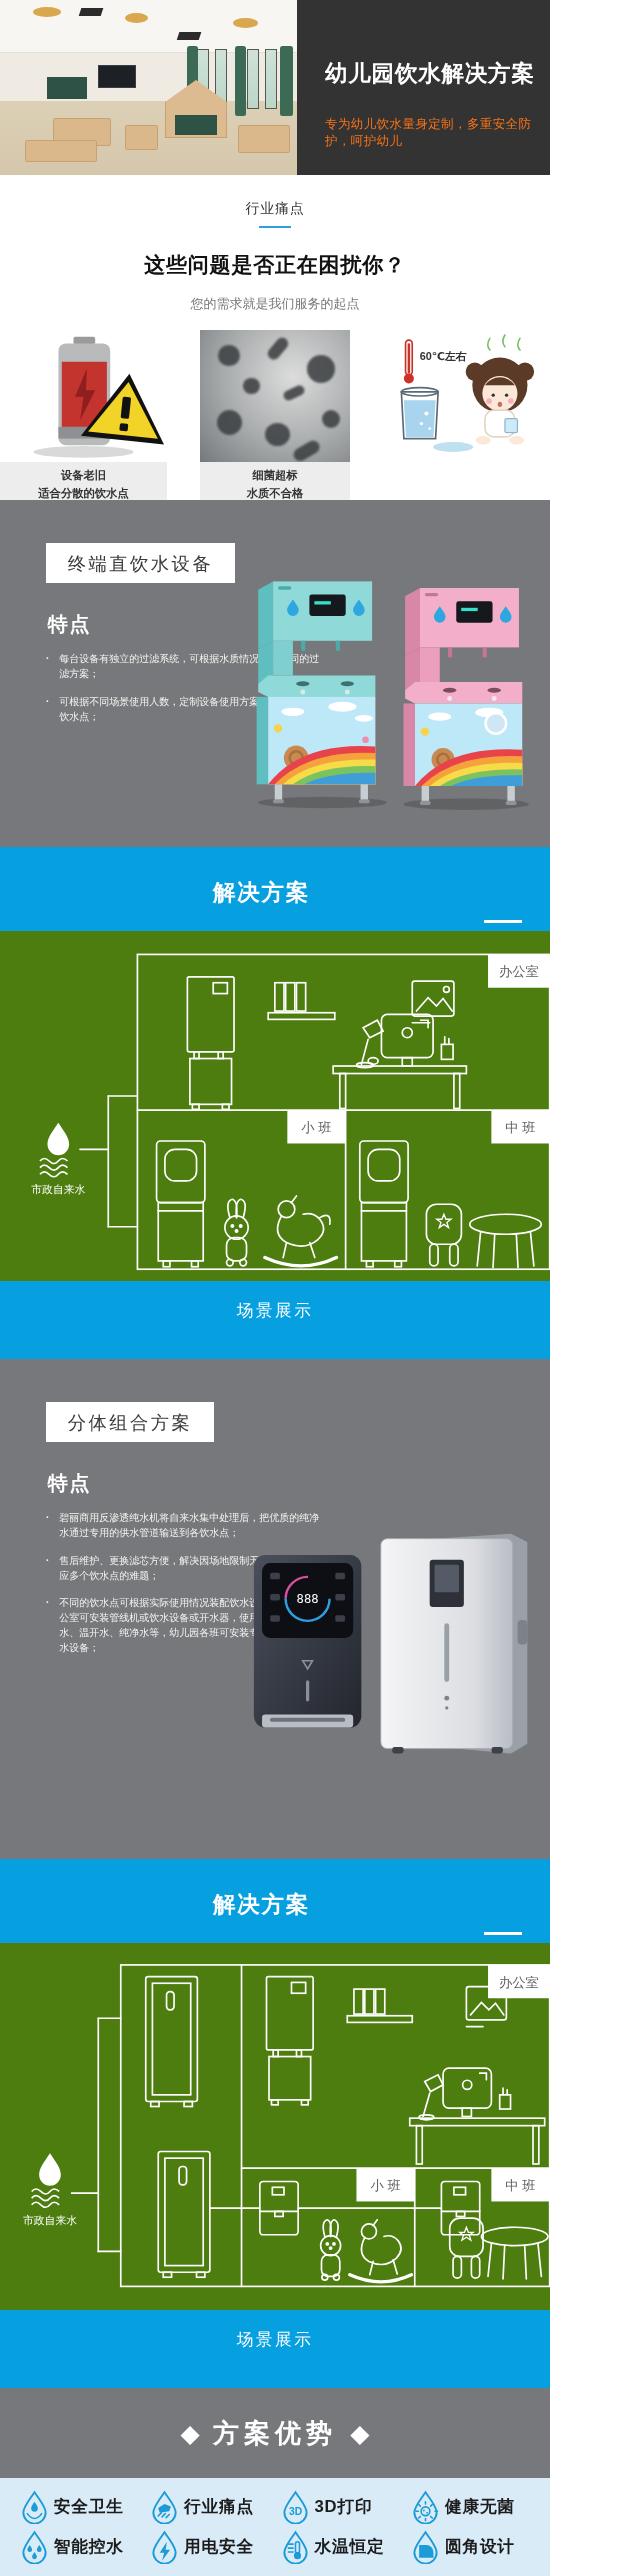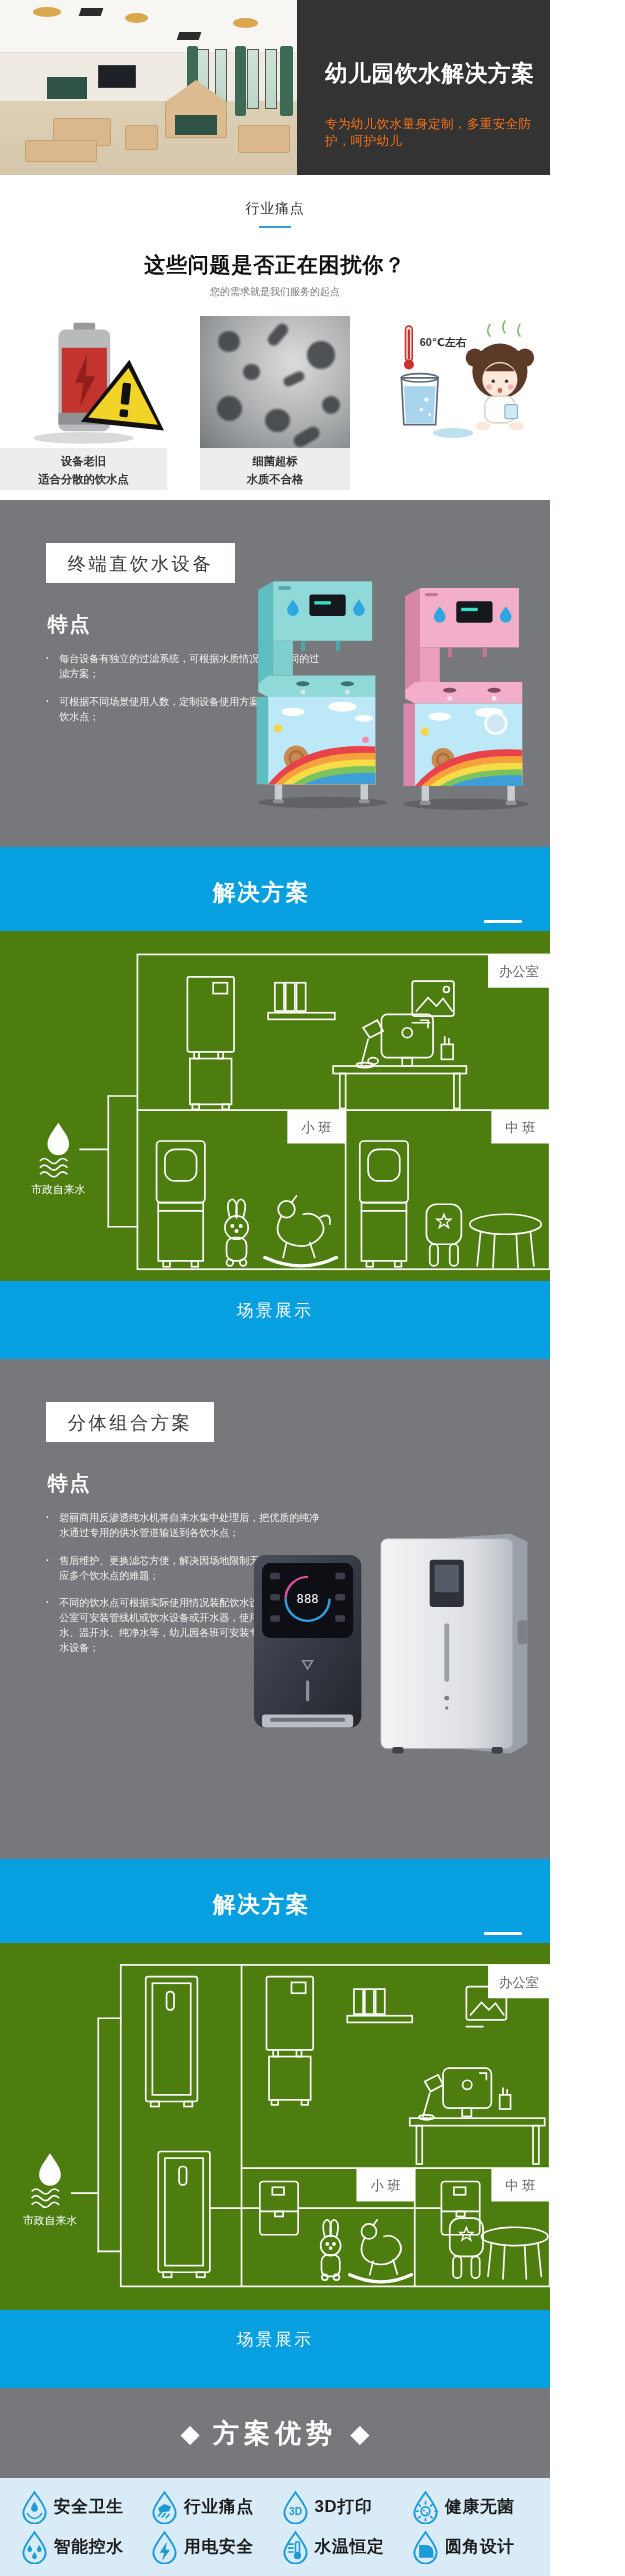--- a/index.html
+++ b/index.html
@@ -21,21 +21,21 @@
   .photo .chalk{position:absolute;left:175px;top:115px;width:42px;height:20px;background:#2f5247}
   .hdr-right{flex:1;padding:58px 0 0 28px;color:#fff}
   .hdr-title{font-size:22.5px;font-weight:700;letter-spacing:0.8px}
   .hdr-sub{margin-top:27px;font-size:12.5px;color:#f97316;letter-spacing:0.4px}
 
   
   .pain{height:325px;padding-top:25px;text-align:center;background:#fff}
   .tab{font-size:14px;color:#333;letter-spacing:0.8px}
   .tab-rule{width:32px;height:2.5px;background:#2e9fdc;margin:7.5px auto 0}
   .pain-h{margin-top:23px;font-size:21px;font-weight:700;color:#111;letter-spacing:0.8px}
-  .pain-s{margin-top:6px;font-size:10px;color:#777}
+  .pain-s{margin-top:16px;font-size:13px;color:#777}
   .cards{margin-top:16.7px;display:flex;justify-content:center;gap:33px}
   .card{width:167px}
   .card.mid{width:158px}
   .card-img{height:132px;position:relative;overflow:hidden;background:#fff}
   .card-cap{height:42px;background:#ededee;font-size:11.3px;font-weight:700;color:#333;line-height:1.6;padding-top:4.2px}
   .germ-bg{background:radial-gradient(circle at 62% 35%,#dcdcdc 0%,#a8abac 55%,#74797c 100%)}
   .germ{position:absolute;background:#3a3e41;border-radius:50%;filter:blur(1.3px);opacity:.85}
   .germ:nth-child(1){left:18.3px;top:15px;width:21.7px;height:21.7px}
   .germ:nth-child(2){left:72px;top:6.7px;width:11.7px;height:25px;transform:rotate(40deg);border-radius:6.7px}
   .germ:nth-child(3){left:107px;top:25px;width:28px;height:28px}

